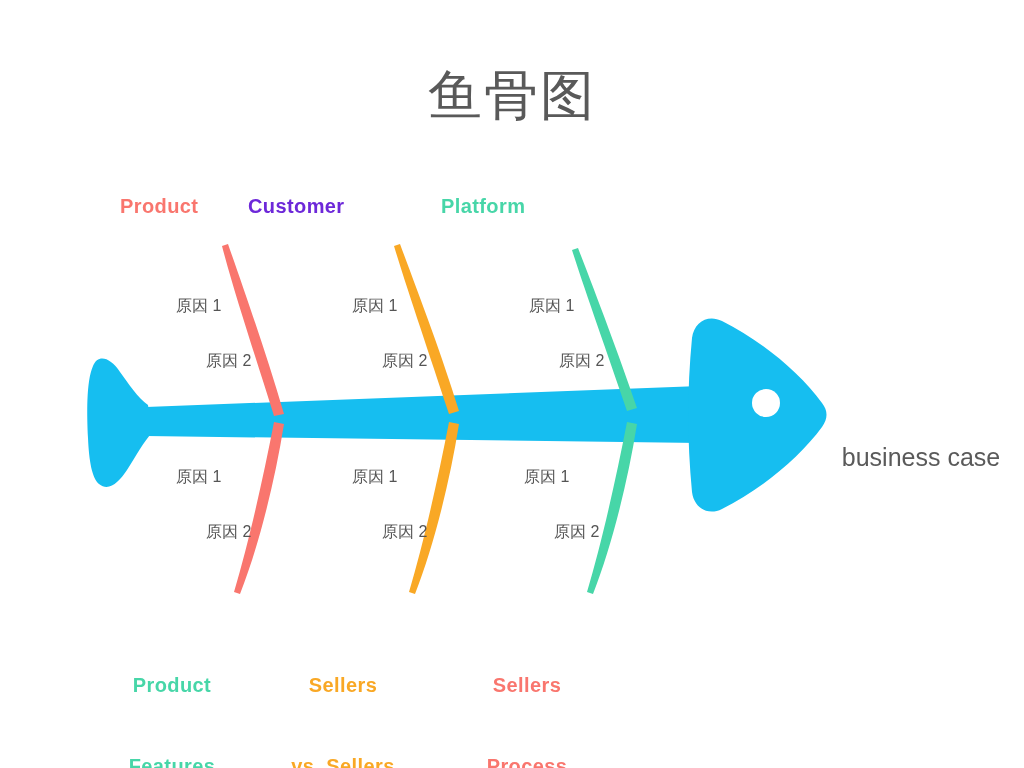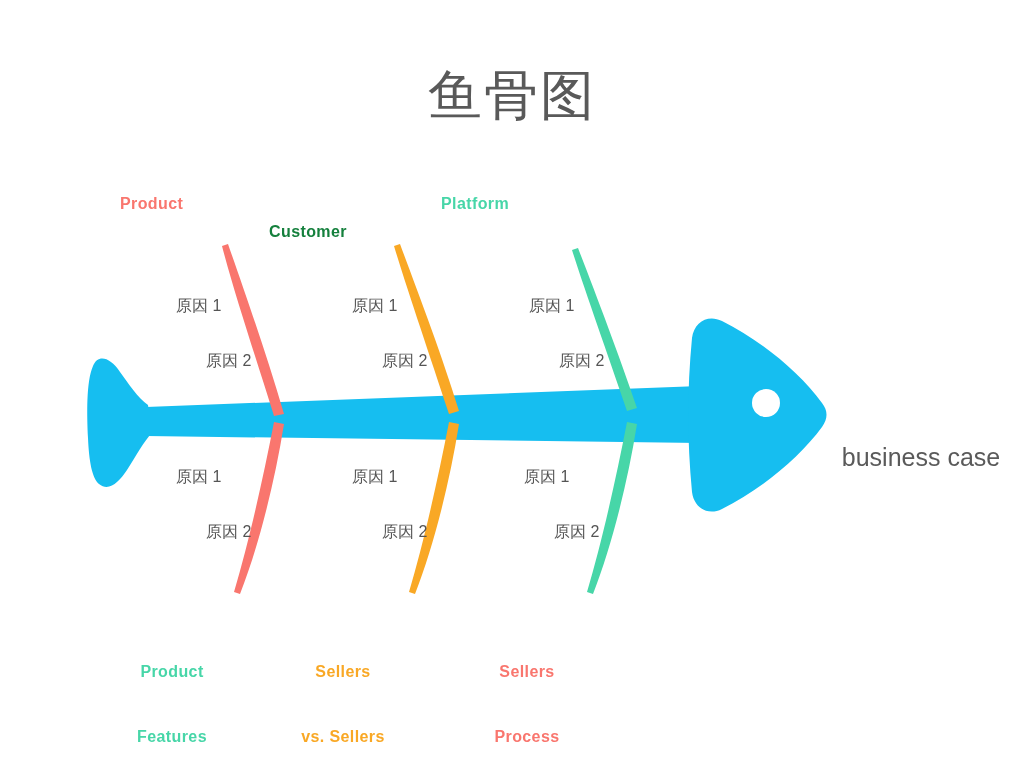--- a/index.html
+++ b/index.html
@@ -37,21 +37,21 @@
     left: 0;
     top: 64px;
     width: 1024px;
     text-align: center;
     font-size: 54px;
     color: #595959;
     letter-spacing: 2px;
     font-weight: 400;
   }
   .cat-label {
-    font-size: 16px;
+    font-size: 20px;
     font-weight: bold;
     letter-spacing: 0.4px;
   }
   .cat-label.bottom {
     text-align: center;
     line-height: 1.35;
   }
   .cause-label {
     font-size: 16px;
     color: #555555;
@@ -136,21 +136,21 @@
              Z"></path>
   </svg>
 
   <div class="txt" id="page-title">鱼骨图</div>
 
   <div class="txt" id="effect-text">
     <span>business case</span>
   </div>
 
   <div class="txt cat-label" style="left:120px; top:195px; color:#F9766E;">Product</div>
-  <div class="txt cat-label" style="left:269px; top:195px; color:#15803d;margin-top:28px;">Customer</div>
+  <div class="txt cat-label" style="left:248px; top:195px; color:#6d28d9;">Customer</div>
   <div class="txt cat-label" style="left:441px; top:195px; color:#47D6A8;text-align:center;">Platform</div>
 
   <div class="txt cat-label bottom" style="left:92px; top:618px; width:160px; color:#47D6A8;">
     <div>Product</div>
     <div>Features</div>
   </div>
   <div class="txt cat-label bottom" style="left:263px; top:618px; width:160px; color:#F9A825;">
     <div>Sellers</div>
     <div>vs. Sellers</div>
   </div>

